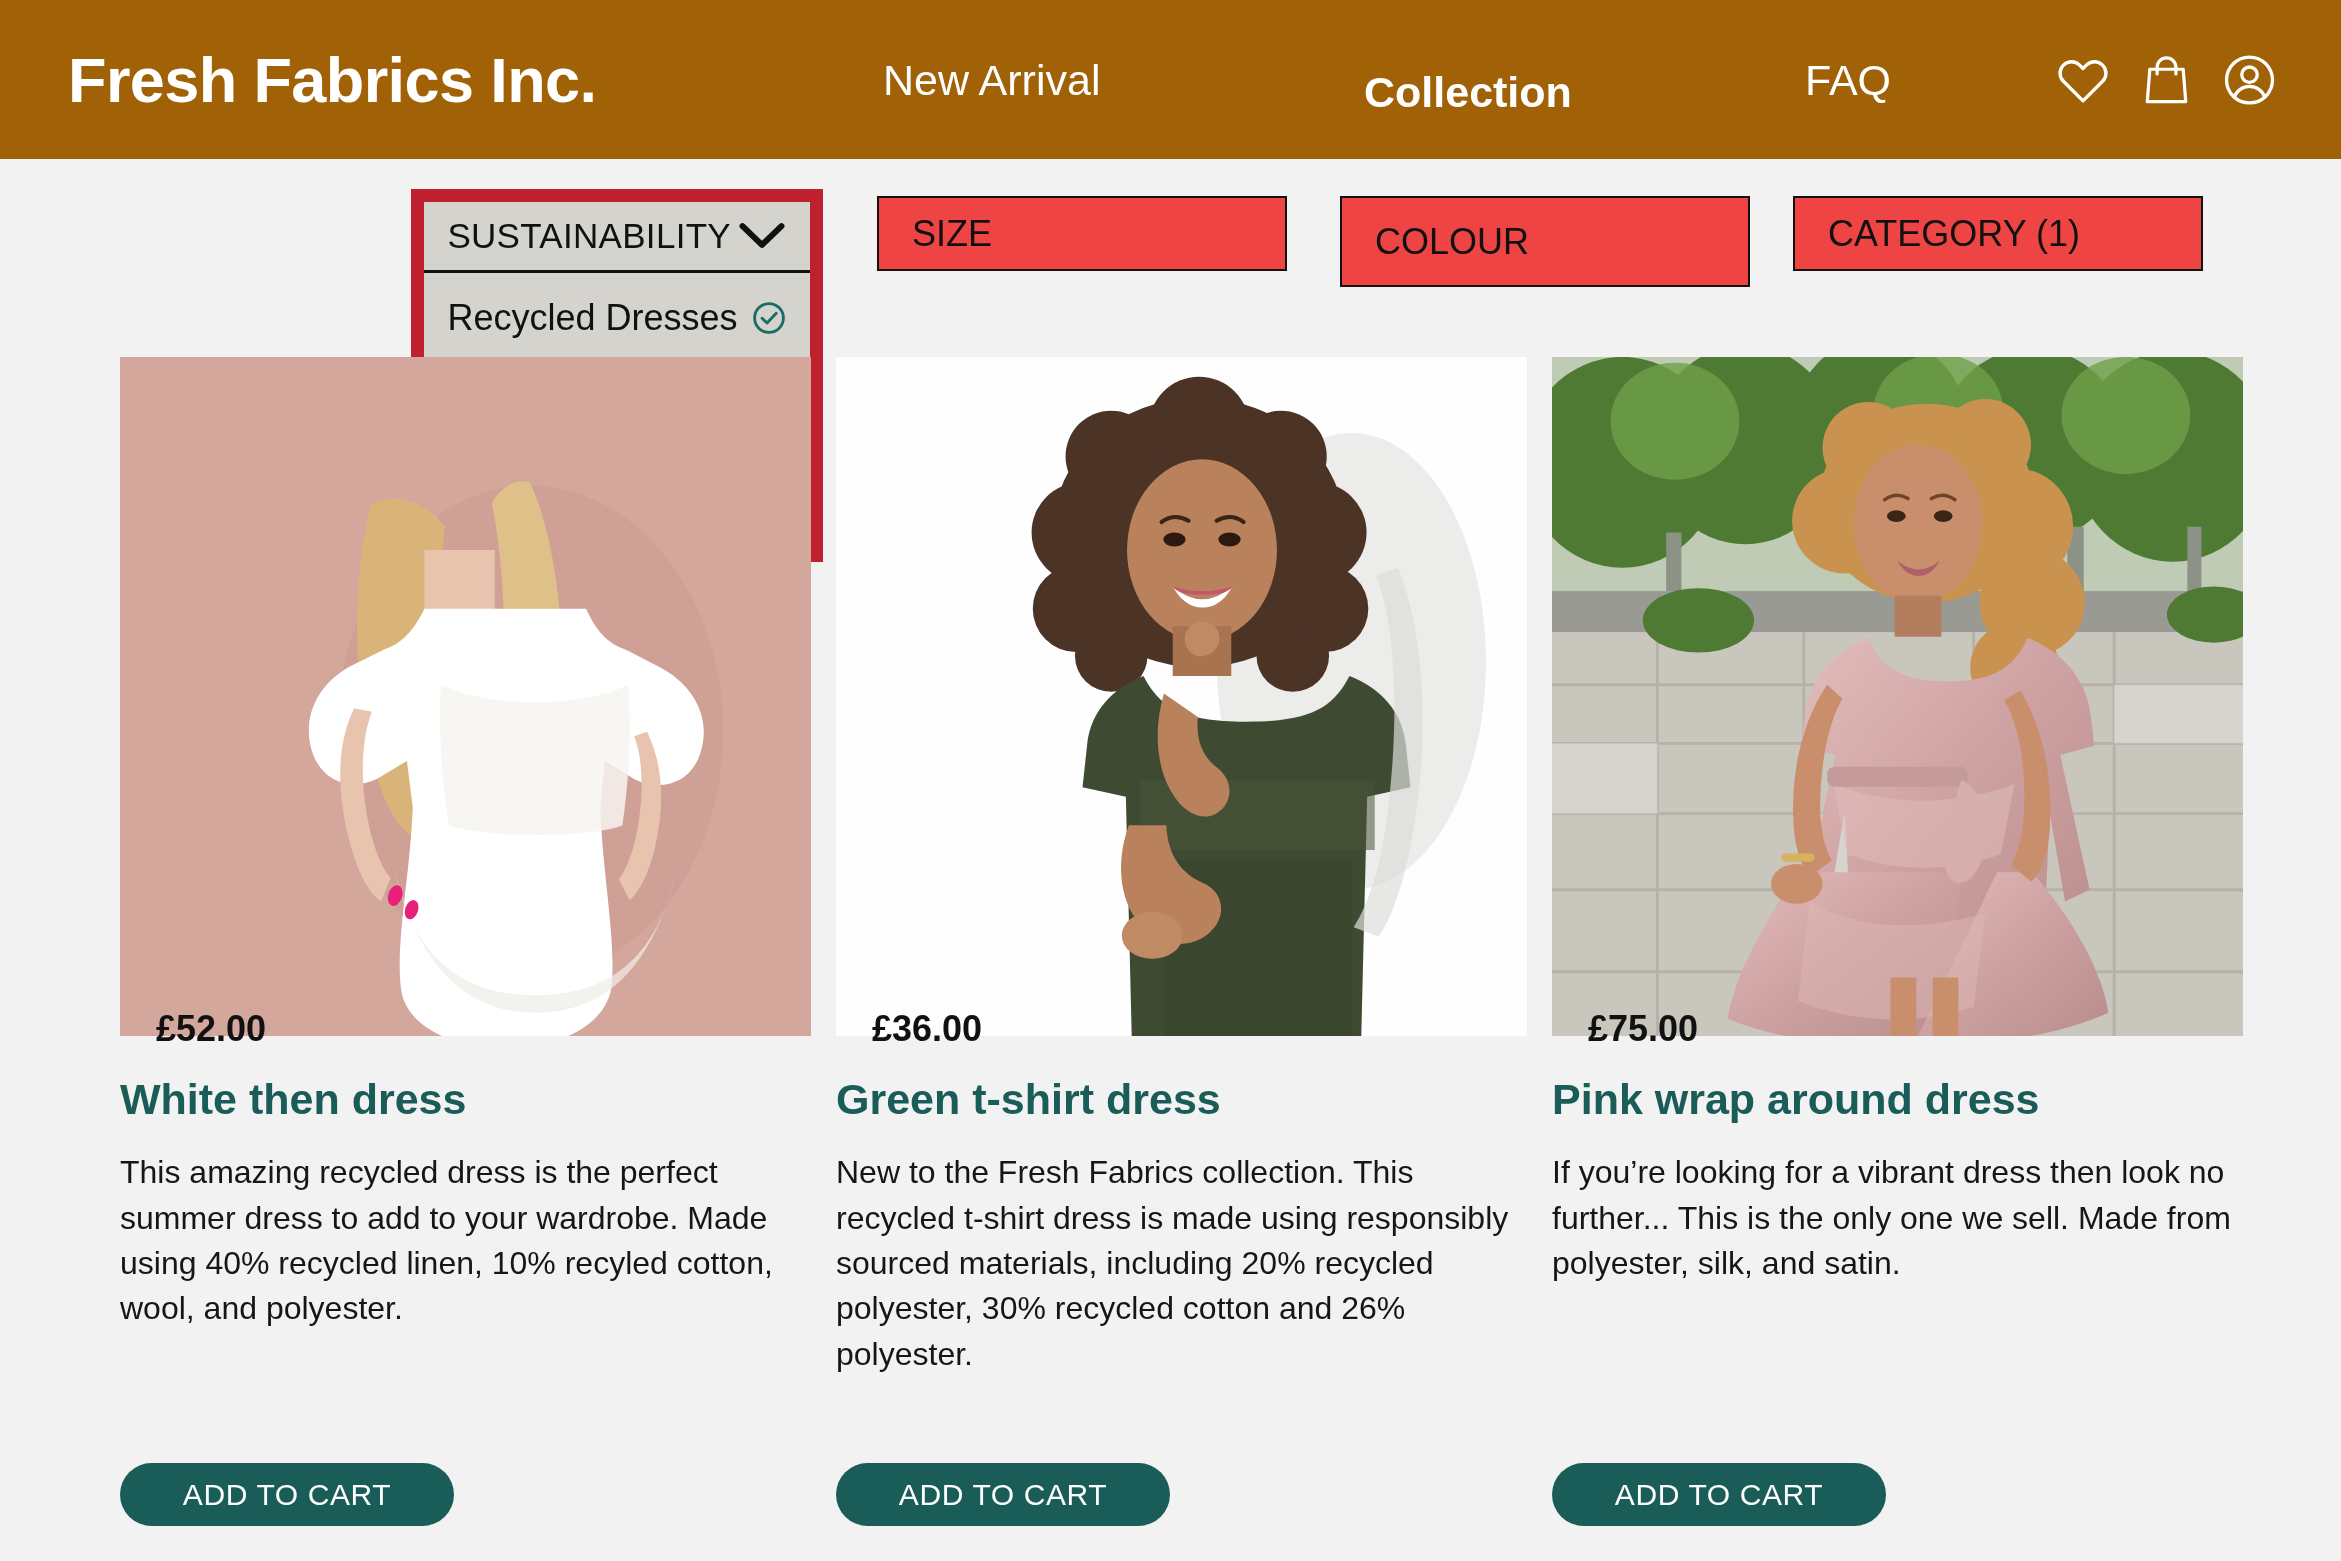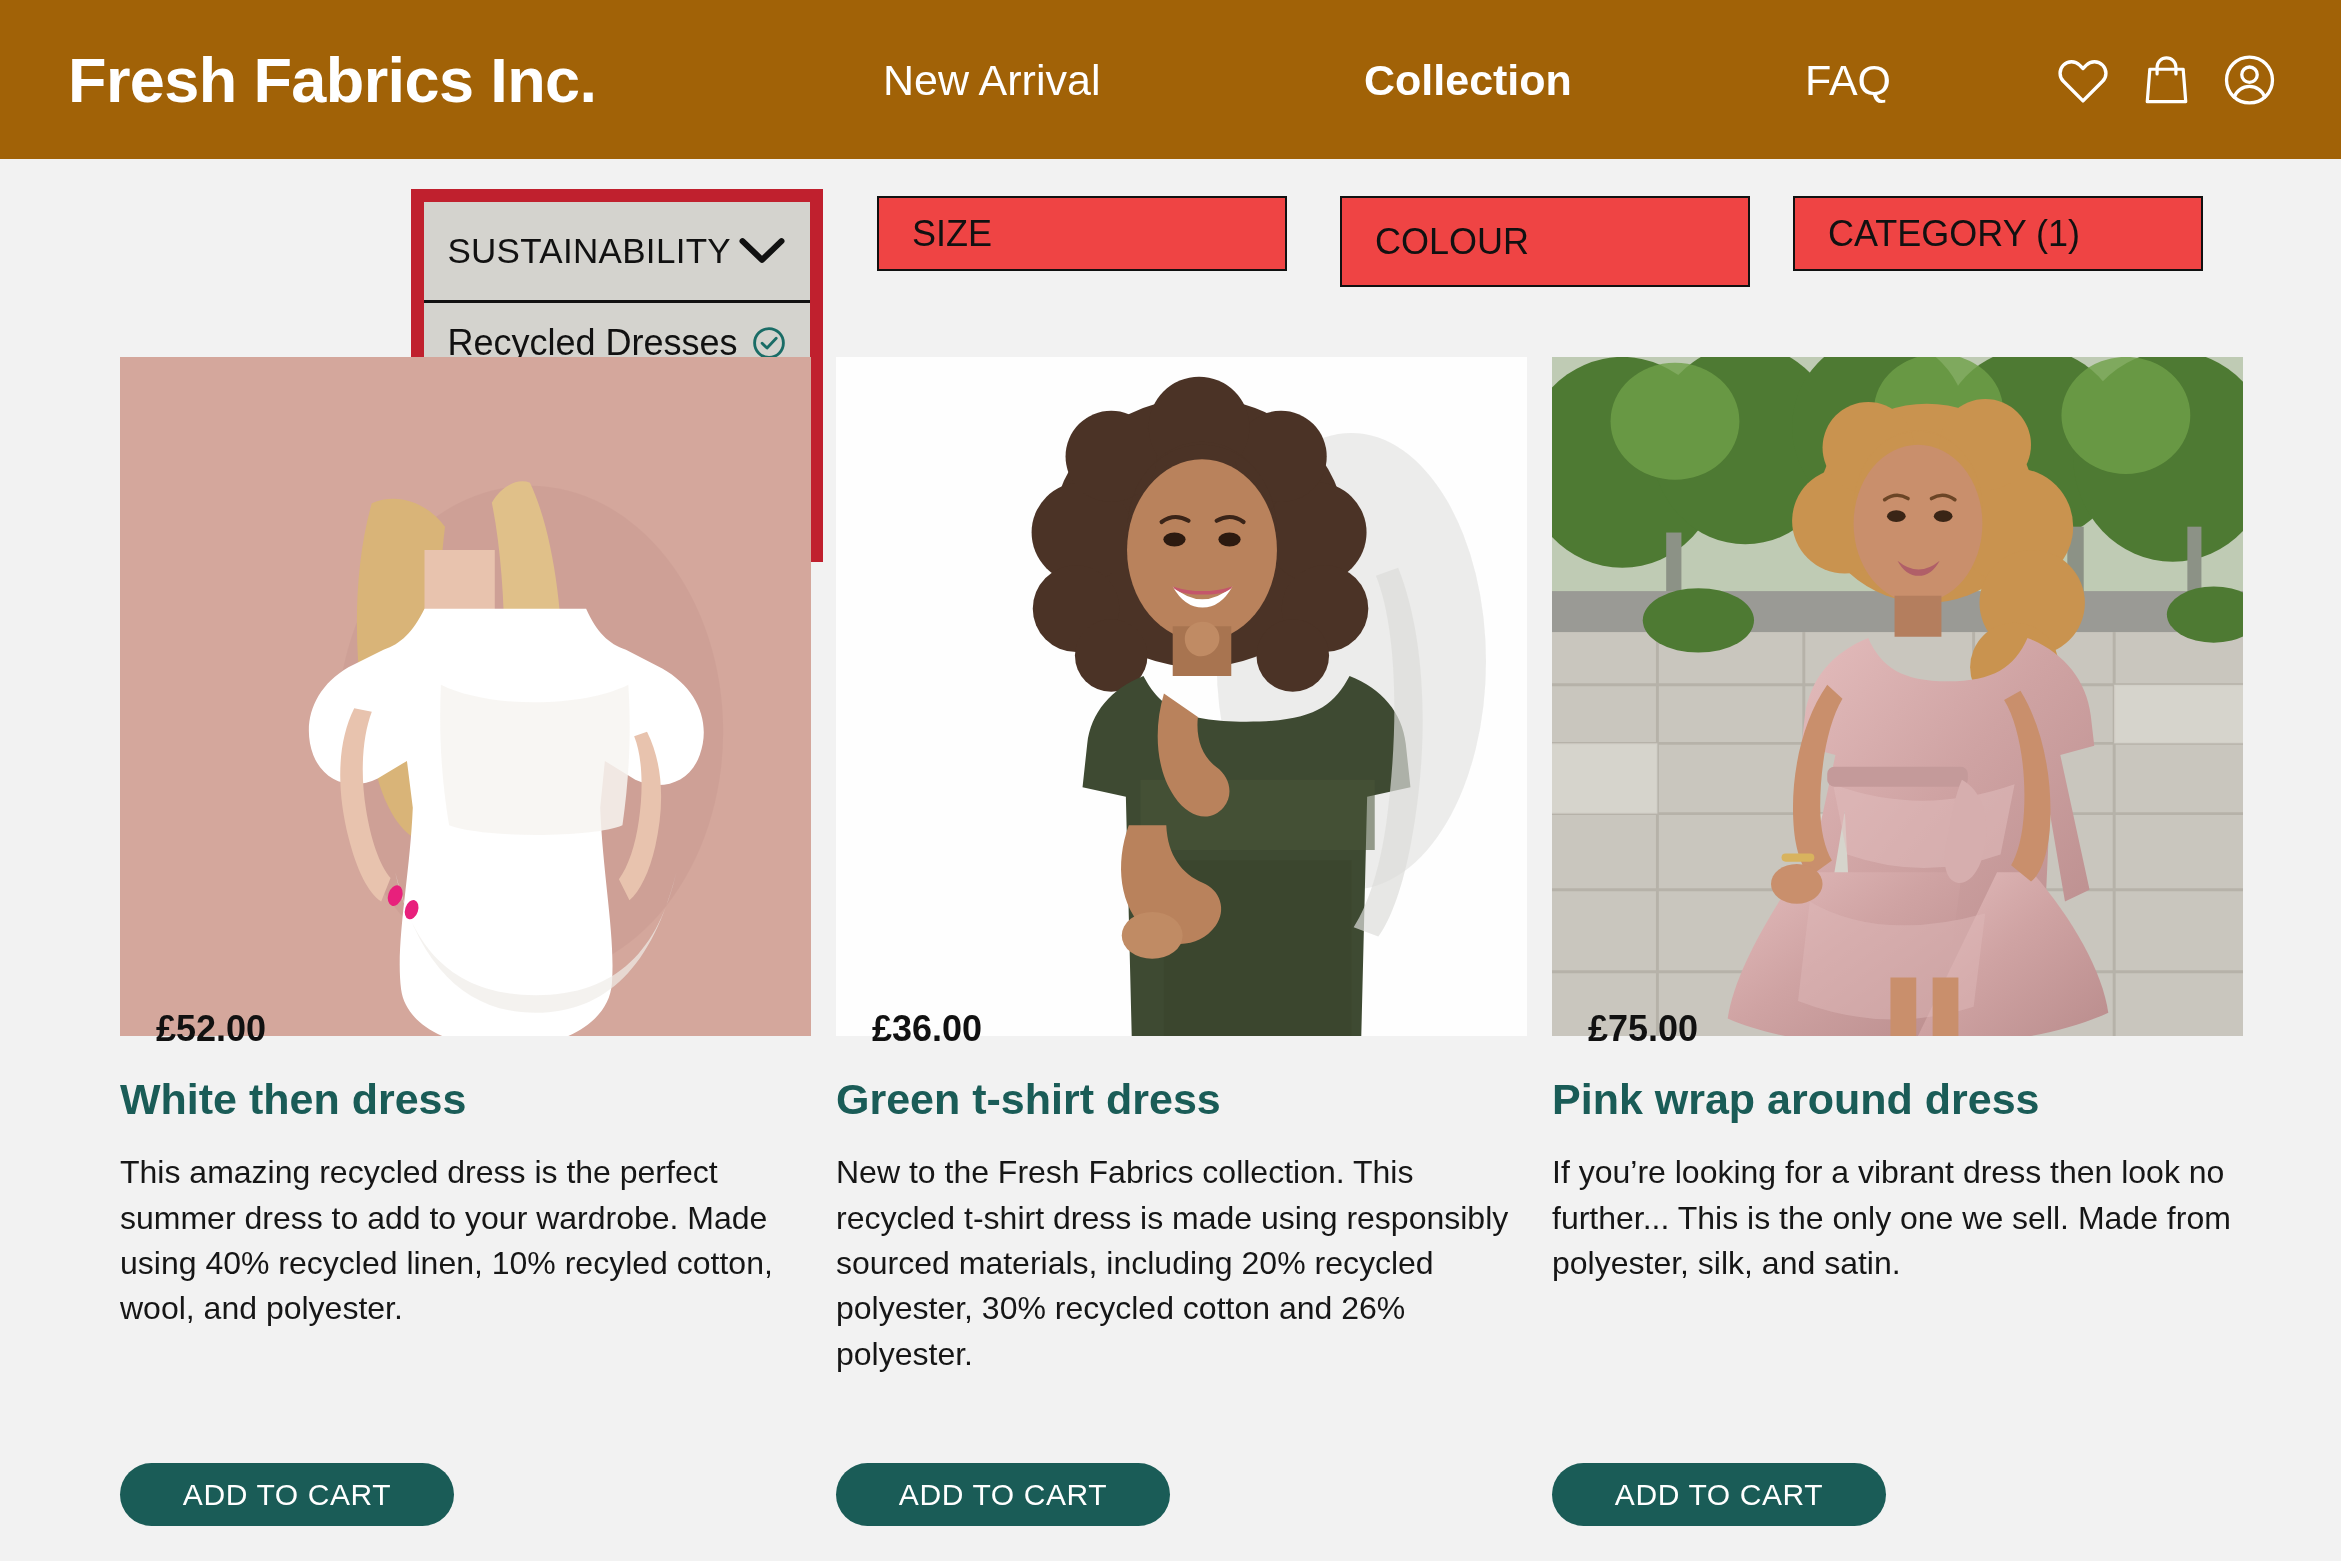--- a/index.html
+++ b/index.html
@@ -21,21 +21,21 @@
     position:absolute; left:68px; top:50%; transform:translateY(-50%);
     color:#FFFFFF; font-size:63px; font-weight:700;
     letter-spacing:-0.6px; white-space:nowrap;
   }
   .nav-link {
     position:absolute; top:50%; transform:translateY(-50%);
     color:#FFFFFF; font-size:43px; white-space:nowrap;
   }
   .nav-link.is-active { font-weight:700; }
   .nav-new { left:883px; }
-  .nav-coll { left:1364px; }
+  .nav-coll { left:1364px;margin-top:12px; }
   .nav-faq { left:1805px; }
 
   .hdr-icons {
     position:absolute; right:66px; top:50%; transform:translateY(-50%);
     display:flex; align-items:center; gap:33px;
   }
   .hdr-icons svg { display:block; }
 
   
   .filter-btn {
@@ -59,21 +59,21 @@
     background:#C0202E;
     padding:13px;
   }
   .dd-panel {
     width:100%; height:100%;
     background:#D4D3CE;
     border:0;
     display:flex; flex-direction:column;
   }
   .dd-header {
-    height:101px; flex:none;
+    height:71px; flex:none;
     display:flex; align-items:center; justify-content:space-between;
     padding:0 24.6px 0 23.4px;
     border-bottom:3.5px solid #111111;
   }
   .dd-header-label {
     font-size:35px; color:#111111; letter-spacing:0.3px; white-space:nowrap;
   }
   .dd-item {
     flex:1;
     display:flex; align-items:center; justify-content:space-between;

